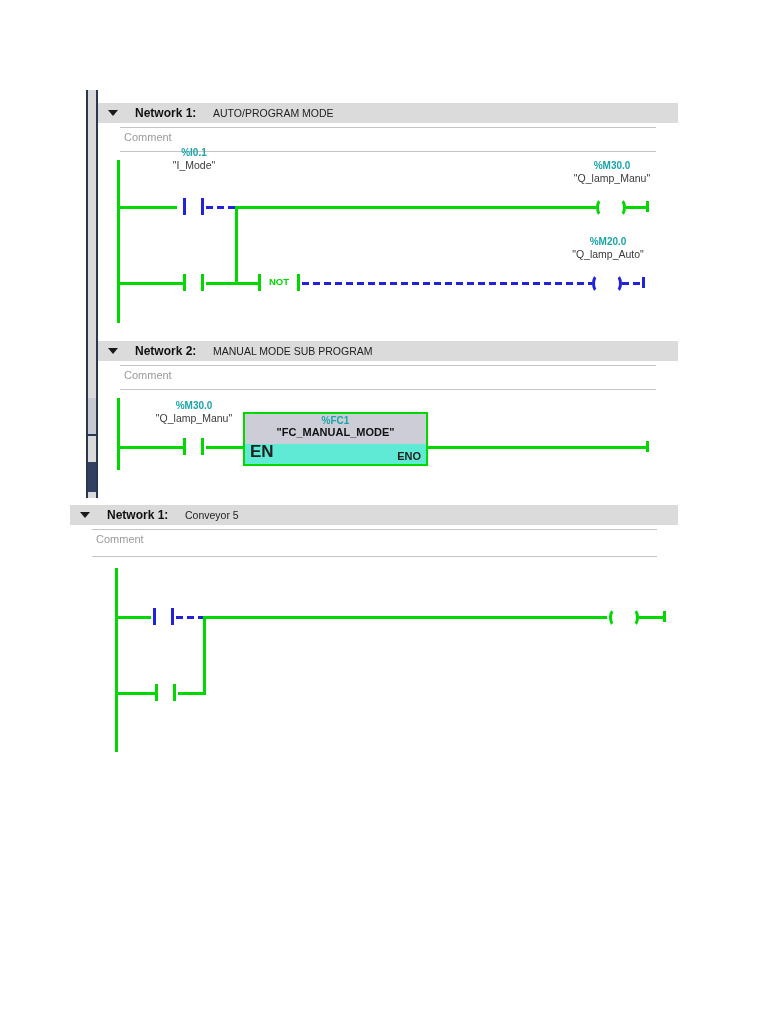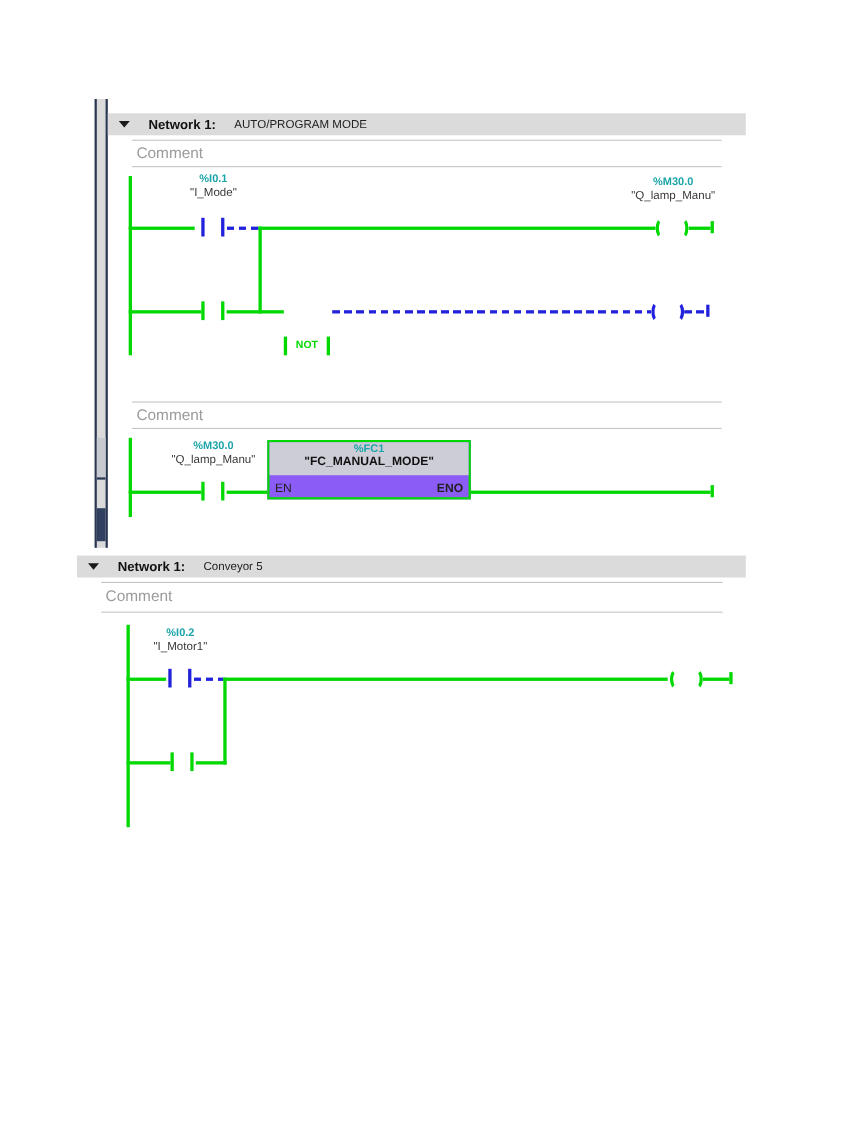--- a/index.html
+++ b/index.html
@@ -20,56 +20,56 @@
 
   
   .nhead{position:absolute;height:20px;background:var(--hdr);display:flex;align-items:center;}
   .tri{width:0;height:0;border-left:5px solid transparent;border-right:5px solid transparent;
        border-top:6px solid #1a1a1a;margin-left:10px;}
   .nlabel{font-weight:bold;font-size:12px;color:#111;margin-left:17px;white-space:nowrap;}
   .ntitle{position:absolute;left:115px;font-size:10.5px;color:#222;white-space:nowrap;}
 
   
   .cline{position:absolute;height:1px;background:var(--cline);}
-  .ctext{position:absolute;font-size:14px;color:#9b9b9b;}
+  .ctext{position:absolute;font-size:11px;color:#9b9b9b;}
 
   
   .h{position:absolute;height:3px;background:var(--g);}
   .hd{position:absolute;height:3px;
       background:repeating-linear-gradient(90deg,var(--b) 0 7px,transparent 7px 11px);}
   .v{position:absolute;width:3px;background:var(--g);}
   .tick{position:absolute;width:3px;height:11px;background:var(--g);}
   .tick.blue{background:var(--b);}
   .cts{position:absolute;width:25px;height:18px;}
   .cts .bar{position:absolute;top:0;width:3px;height:17px;background:var(--g);}
   .cts.blue .bar{background:var(--b);}
   .cts .b1{left:2px;} .cts .b2{left:20px;}
   .coil{position:absolute;width:36px;height:19px;}
   .par{position:absolute;top:0;width:12px;height:19px;border:3px solid transparent;border-radius:50%;box-sizing:border-box;}
   .par.l{left:2px;}  .par.r{left:20px;}
   .coil.green .par.l{border-left-color:var(--g);}  .coil.green .par.r{border-right-color:var(--g);}
   .coil.blue  .par.l{border-left-color:var(--b);}  .coil.blue  .par.r{border-right-color:var(--b);}
 
-  .notbox{position:absolute;width:42px;height:18px;margin-top:32px;}
+  .notbox{position:absolute;width:42px;height:18px;}
   .notbox .nbar{position:absolute;top:0;width:3px;height:17px;background:var(--g);}
   .notbox .nb1{left:0;} .notbox .nb2{left:39px;}
   .notbox .ntext{position:absolute;left:5px;top:2px;width:32px;text-align:center;
                  font-size:9.5px;font-weight:bold;color:var(--g);}
 
   
   .lbl{position:absolute;width:140px;text-align:center;line-height:13px;}
   .addr{display:block;color:var(--teal);font-weight:bold;font-size:10px;}
   .tag{display:block;color:#3a3a3a;font-size:10.5px;}
 
   
-  .fcbox{position:absolute;border:2px solid var(--g);background:#8b5cf6;box-sizing:border-box;}
+  .fcbox{position:absolute;border:2px solid var(--g);background:#5eead4;box-sizing:border-box;margin-top:12px;}
   .fchead{position:absolute;left:0;right:0;top:0;height:30px;background:#cdcdd7;text-align:center;}
   .fcaddr{display:block;margin-top:1px;color:var(--teal);font-weight:bold;font-size:10px;}
   .fcname{display:block;color:#111;font-weight:bold;font-size:11px;}
-  .fcen{position:absolute;left:5px;bottom:2px;font-size:11px;font-weight:normal;color:#222;}
+  .fcen{position:absolute;left:5px;bottom:2px;font-size:17px;font-weight:bold;color:#222;}
   .fceno{position:absolute;right:5px;bottom:2px;font-size:11px;font-weight:bold;color:#222;}
 </style>
 </head>
 <body>
 
 <div class="page">
 
   <div class="sb" style="left:86px;top:90px;width:12px;height:408px">
     <div class="sb-thumb" style="top:308px;height:36px"></div>
     <div class="sb-block" style="top:372px;height:30px"></div>
@@ -79,21 +79,21 @@
     <span class="tri"></span>
     <span class="nlabel">Network 1:</span>
     <span class="ntitle">AUTO/PROGRAM MODE</span>
   </div>
   <div class="cline" style="left:120px;top:127px;width:536px"></div>
   <div class="ctext" style="left:124px;top:131px">Comment</div>
   <div class="cline" style="left:120px;top:151px;width:536px"></div>
 
   <div class="v" style="left:117px;top:160px;height:163px"></div>
 
-  <div class="lbl" style="left:124px;top:156px">
+  <div class="lbl" style="left:124px;top:146px">
     <span class="addr">%I0.1</span>
     <span class="tag">"I_Mode"</span>
   </div>
   <div class="lbl" style="left:542px;top:159px">
     <span class="addr">%M30.0</span>
     <span class="tag">"Q_lamp_Manu"</span>
   </div>
   <div class="h" style="left:117px;top:206px;width:60px"></div>
   <div class="cts blue" style="left:181px;top:198px">
     <span class="bar b1"></span>
@@ -102,39 +102,48 @@
   <div class="hd" style="left:206px;top:206px;width:29px"></div>
   <div class="v" style="left:235px;top:206px;height:79px"></div>
   <div class="h" style="left:235px;top:206px;width:361px"></div>
   <div class="coil green" style="left:594px;top:198px">
     <span class="par l"></span>
     <span class="par r"></span>
   </div>
   <div class="h" style="left:626px;top:206px;width:20px"></div>
   <div class="tick" style="left:646px;top:201px"></div>
 
+  <div class="lbl" style="left:538px;top:235px">
+    <span class="addr">%M20.0</span>
+    <span class="tag">"Q_lamp_Auto"</span>
+  </div>
   <div class="h" style="left:117px;top:282px;width:66px"></div>
   <div class="cts" style="left:181px;top:274px">
     <span class="bar b1"></span>
     <span class="bar b2"></span>
   </div>
   <div class="h" style="left:206px;top:282px;width:52px"></div>
   <div class="notbox" style="left:258px;top:274px">
     <span class="nbar nb1"></span>
     <span class="ntext">NOT</span>
     <span class="nbar nb2"></span>
   </div>
   <div class="hd" style="left:302px;top:282px;width:290px"></div>
   <div class="coil blue" style="left:590px;top:274px">
     <span class="par l"></span>
     <span class="par r"></span>
   </div>
   <div class="hd" style="left:622px;top:282px;width:20px"></div>
   <div class="tick blue" style="left:642px;top:277px"></div>
 
+  <div class="nhead" style="left:98px;top:341px;width:580px">
+    <span class="tri"></span>
+    <span class="nlabel">Network 2:</span>
+    <span class="ntitle">MANUAL MODE SUB PROGRAM</span>
+  </div>
   <div class="cline" style="left:120px;top:365px;width:536px"></div>
   <div class="ctext" style="left:124px;top:369px">Comment</div>
   <div class="cline" style="left:120px;top:389px;width:536px"></div>
 
   <div class="v" style="left:117px;top:398px;height:72px"></div>
   <div class="lbl" style="left:124px;top:399px">
     <span class="addr">%M30.0</span>
     <span class="tag">"Q_lamp_Manu"</span>
   </div>
   <div class="h" style="left:117px;top:446px;width:66px"></div>
@@ -159,24 +168,20 @@
     <span class="tri"></span>
     <span class="nlabel">Network 1:</span>
     <span class="ntitle">Conveyor 5</span>
   </div>
   <div class="cline" style="left:92px;top:529px;width:565px"></div>
   <div class="ctext" style="left:96px;top:533px">Comment</div>
   <div class="cline" style="left:92px;top:556px;width:565px"></div>
 
   <div class="v" style="left:115px;top:568px;height:184px"></div>
 
-  <div class="lbl" style="left:94px;top:569px">
-    <span class="addr">%I0.2</span>
-    <span class="tag">"I_Motor1"</span>
-  </div>
   <div class="h" style="left:115px;top:616px;width:36px"></div>
   <div class="cts blue" style="left:151px;top:608px">
     <span class="bar b1"></span>
     <span class="bar b2"></span>
   </div>
   <div class="hd" style="left:176px;top:616px;width:27px"></div>
   <div class="v" style="left:203px;top:616px;height:79px"></div>
   <div class="h" style="left:203px;top:616px;width:404px"></div>
   <div class="coil green" style="left:607px;top:608px">
     <span class="par l"></span>

